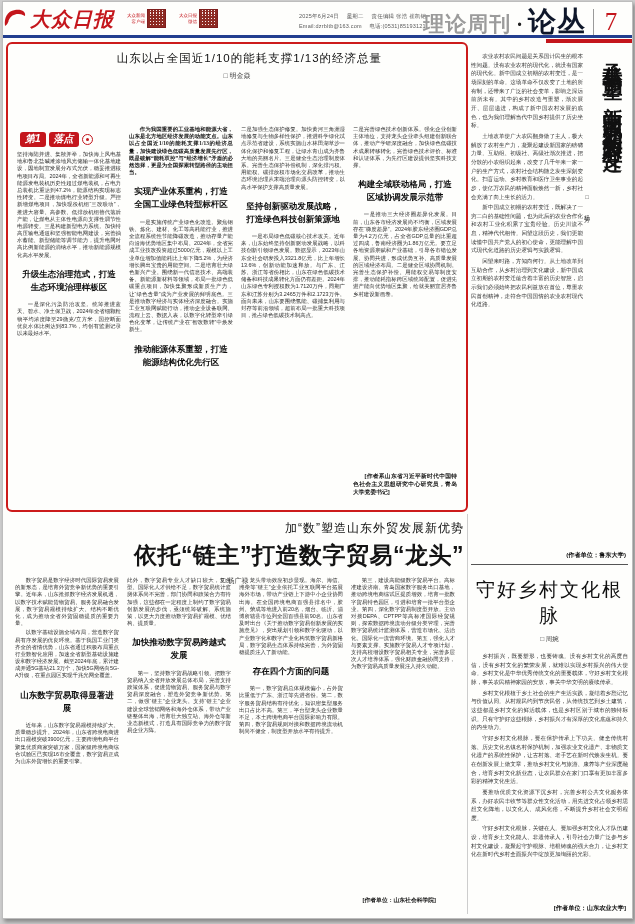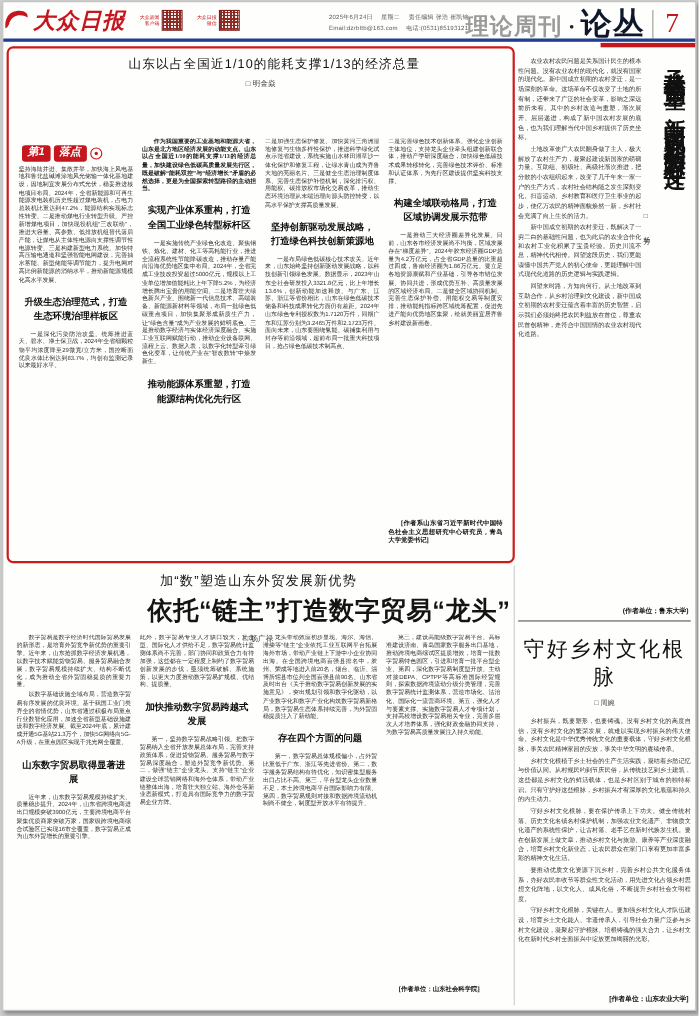--- a/index.html
+++ b/index.html
@@ -48,21 +48,21 @@
   .col{flex:1 1 0;overflow:hidden;display:flex;flex-direction:column;min-width:0;}
   .a1-cols .col:first-child{padding-top:25px;}
   .col-p{font-size:5.4px;line-height:1.33;text-align:justify;text-indent:2em;color:#2d2d2d;margin:0 0 2px;}
   .col-p.cont{text-indent:0;}
   .col-p.lead{font-weight:bold;color:#151515;font-family:"Liberation Serif","DejaVu Serif",serif;}
   .col-subhead{font-size:8.5px;font-weight:900;text-align:center;line-height:1.55;color:#0e0e0e;margin:7px 2px;}
   .col-attr{font-size:5.8px;font-weight:bold;color:#111;text-align:justify;text-indent:2em;margin-top:auto;line-height:1.4;}
 
   
   .article2{position:absolute;left:3px;top:509px;width:458px;height:405px;}
-  .a2-overline{margin-top:9px;text-align:center;font-size:12px;color:#111;letter-spacing:1px;}
+  .a2-overline{margin-top:9px;text-align:right;font-size:12px;color:#111;letter-spacing:1px;}
   .a2-title{text-align:right;font-size:23px;font-weight:900;color:#141414;margin-top:3px;letter-spacing:.5px;}
   .vrule{position:absolute;left:464px;top:512px;width:1px;height:400px;background:#cdcdcd;}
 
   
   .sb1{position:absolute;left:468px;top:40px;width:157px;height:520px;}
   .sb1-body{position:absolute;left:0;top:10px;width:112px;height:478px;overflow:hidden;}
   .sb-p{font-family:"Liberation Serif","DejaVu Serif",serif;font-size:5.6px;line-height:1.55;
     text-align:justify;text-indent:2em;color:#333;margin:0 0 2px;}
   .sb1-title{position:absolute;right:1px;top:5px;height:470px;writing-mode:vertical-rl;text-orientation:upright;
     font-family:"Liberation Serif","DejaVu Serif",serif;font-weight:900;font-size:20px;letter-spacing:4px;color:#111;line-height:1.4;}

